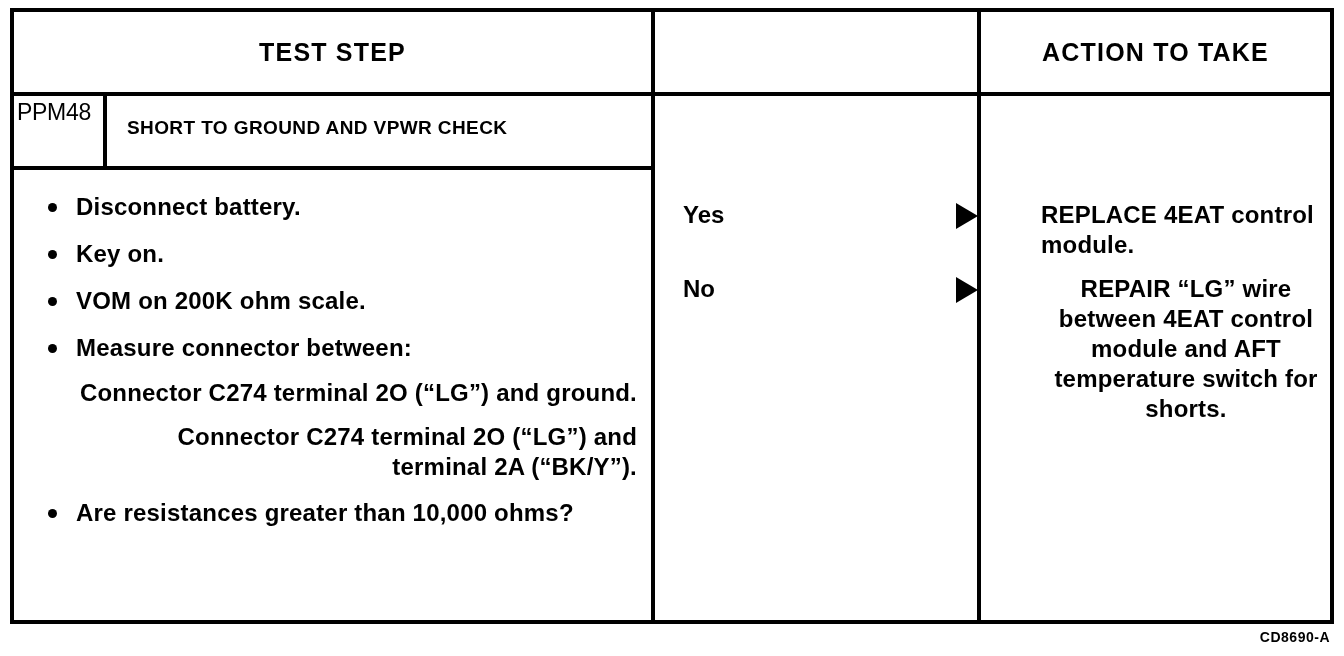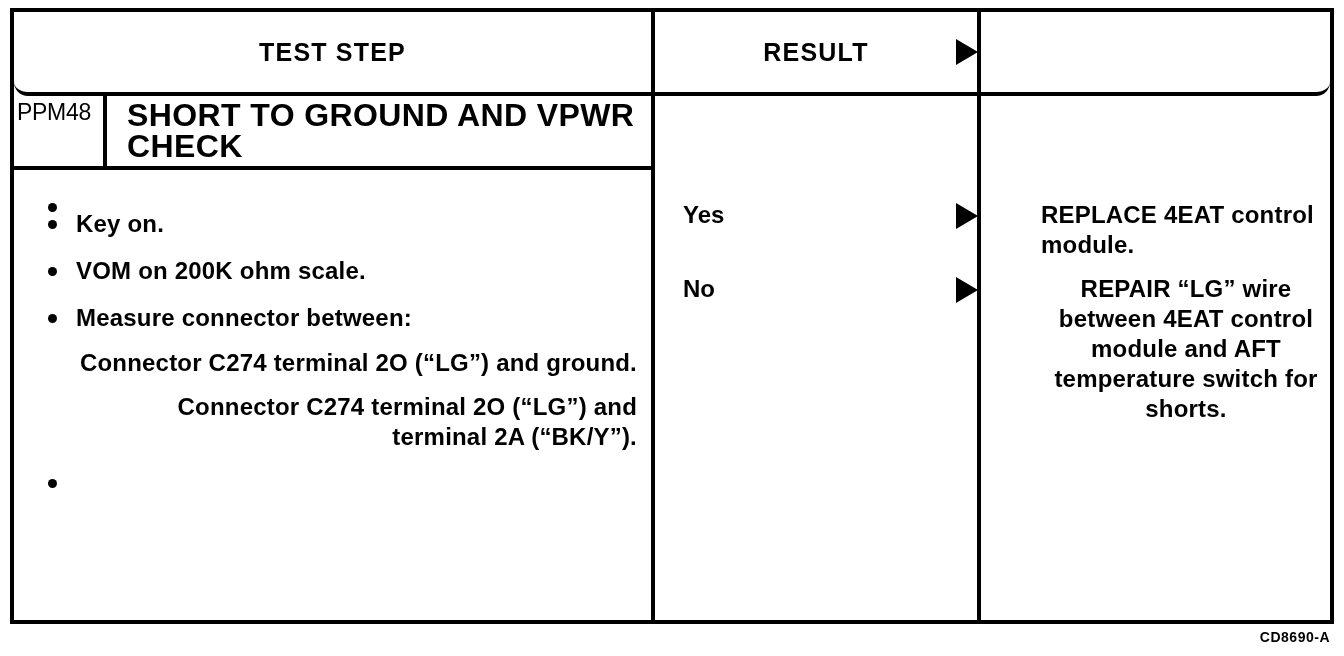--- a/index.html
+++ b/index.html
@@ -41,21 +41,20 @@
   #divider-action { left: 963px; }
 
   
   #table-header {
     position: absolute;
     left: 0; top: 0;
     width: 100%;
     height: 84px;
     border-bottom: 4px solid #000;
     box-sizing: border-box;
-    border-radius: 14px;
   }
   .hdr-cell {
     position: absolute;
     top: 0;
     height: 80px;
     display: flex;
     align-items: center;
     justify-content: center;
     font-weight: bold;
     font-size: 25px;
@@ -98,26 +97,26 @@
     display: flex;
     align-items: flex-start;
     justify-content: flex-start;
     padding: 3px 0 0 3px;
     font-weight: normal;
     font-size: 23px;
     letter-spacing: -0.3px;
   }
   #step-title-cell {
     position: absolute;
-    left: 97px; top: 0;
+    left: 97px; top: 12px;
     width: 540px;
     padding: 4px 0 0 16px;
     box-sizing: border-box;
     font-weight: bold;
-    font-size: 32px;
+    font-size: 19px;
     line-height: 31px;
     letter-spacing: 0.4px;
   }
 
   
   #test-step-body {
     position: absolute;
     left: 0;
     top: 158px;
     width: 637px;
@@ -210,37 +209,35 @@
   }
 </style>
 </head>
 <body>
 
 <div id="diagnostic-table">
 
   <div id="table-header">
     <div class="hdr-cell" id="hdr-test-step">TEST STEP</div>
 
-    <div class="hdr-cell" id="hdr-result">
-      <span>RESULT</span>
-      <span class="arrow-glyph" id="hdr-result-arrow"></span>
-    </div>
-
+
+    <div class="hdr-cell" id="hdr-action">ACTION TO TAKE</div>
   </div>
 
   <div id="title-row">
     <div id="step-code-cell">PPM48</div>
     <div id="step-title-cell">SHORT TO GROUND AND VPWR CHECK</div>
   </div>
 
   <div id="test-step-body">
 
 
     <div class="step-item">
       <span class="bullet-dot"></span>
+      <span>Disconnect battery.</span>
     </div>
 
     <div class="step-item">
       <span class="bullet-dot"></span>
       <span>Key on.</span>
     </div>
 
     <div class="step-item">
       <span class="bullet-dot"></span>
       <span>VOM on 200K ohm scale.</span>
@@ -254,20 +251,21 @@
     <div class="step-item sub-item">
       <span>Connector C274 terminal 2O (“LG”) and ground.</span>
     </div>
 
     <div class="step-item sub-item">
       <span>Connector C274 terminal 2O (“LG”) and terminal 2A (“BK/Y”).</span>
     </div>
 
     <div class="step-item">
       <span class="bullet-dot"></span>
+      <span>Are resistances greater than 10,000 ohms?</span>
     </div>
 
   </div>
 
   <div id="result-body">
     <div class="result-row" id="result-row-yes">
       <span class="result-label">Yes</span>
       <span class="arrow-glyph result-arrow"></span>
     </div>
     <div class="result-row" id="result-row-no">

